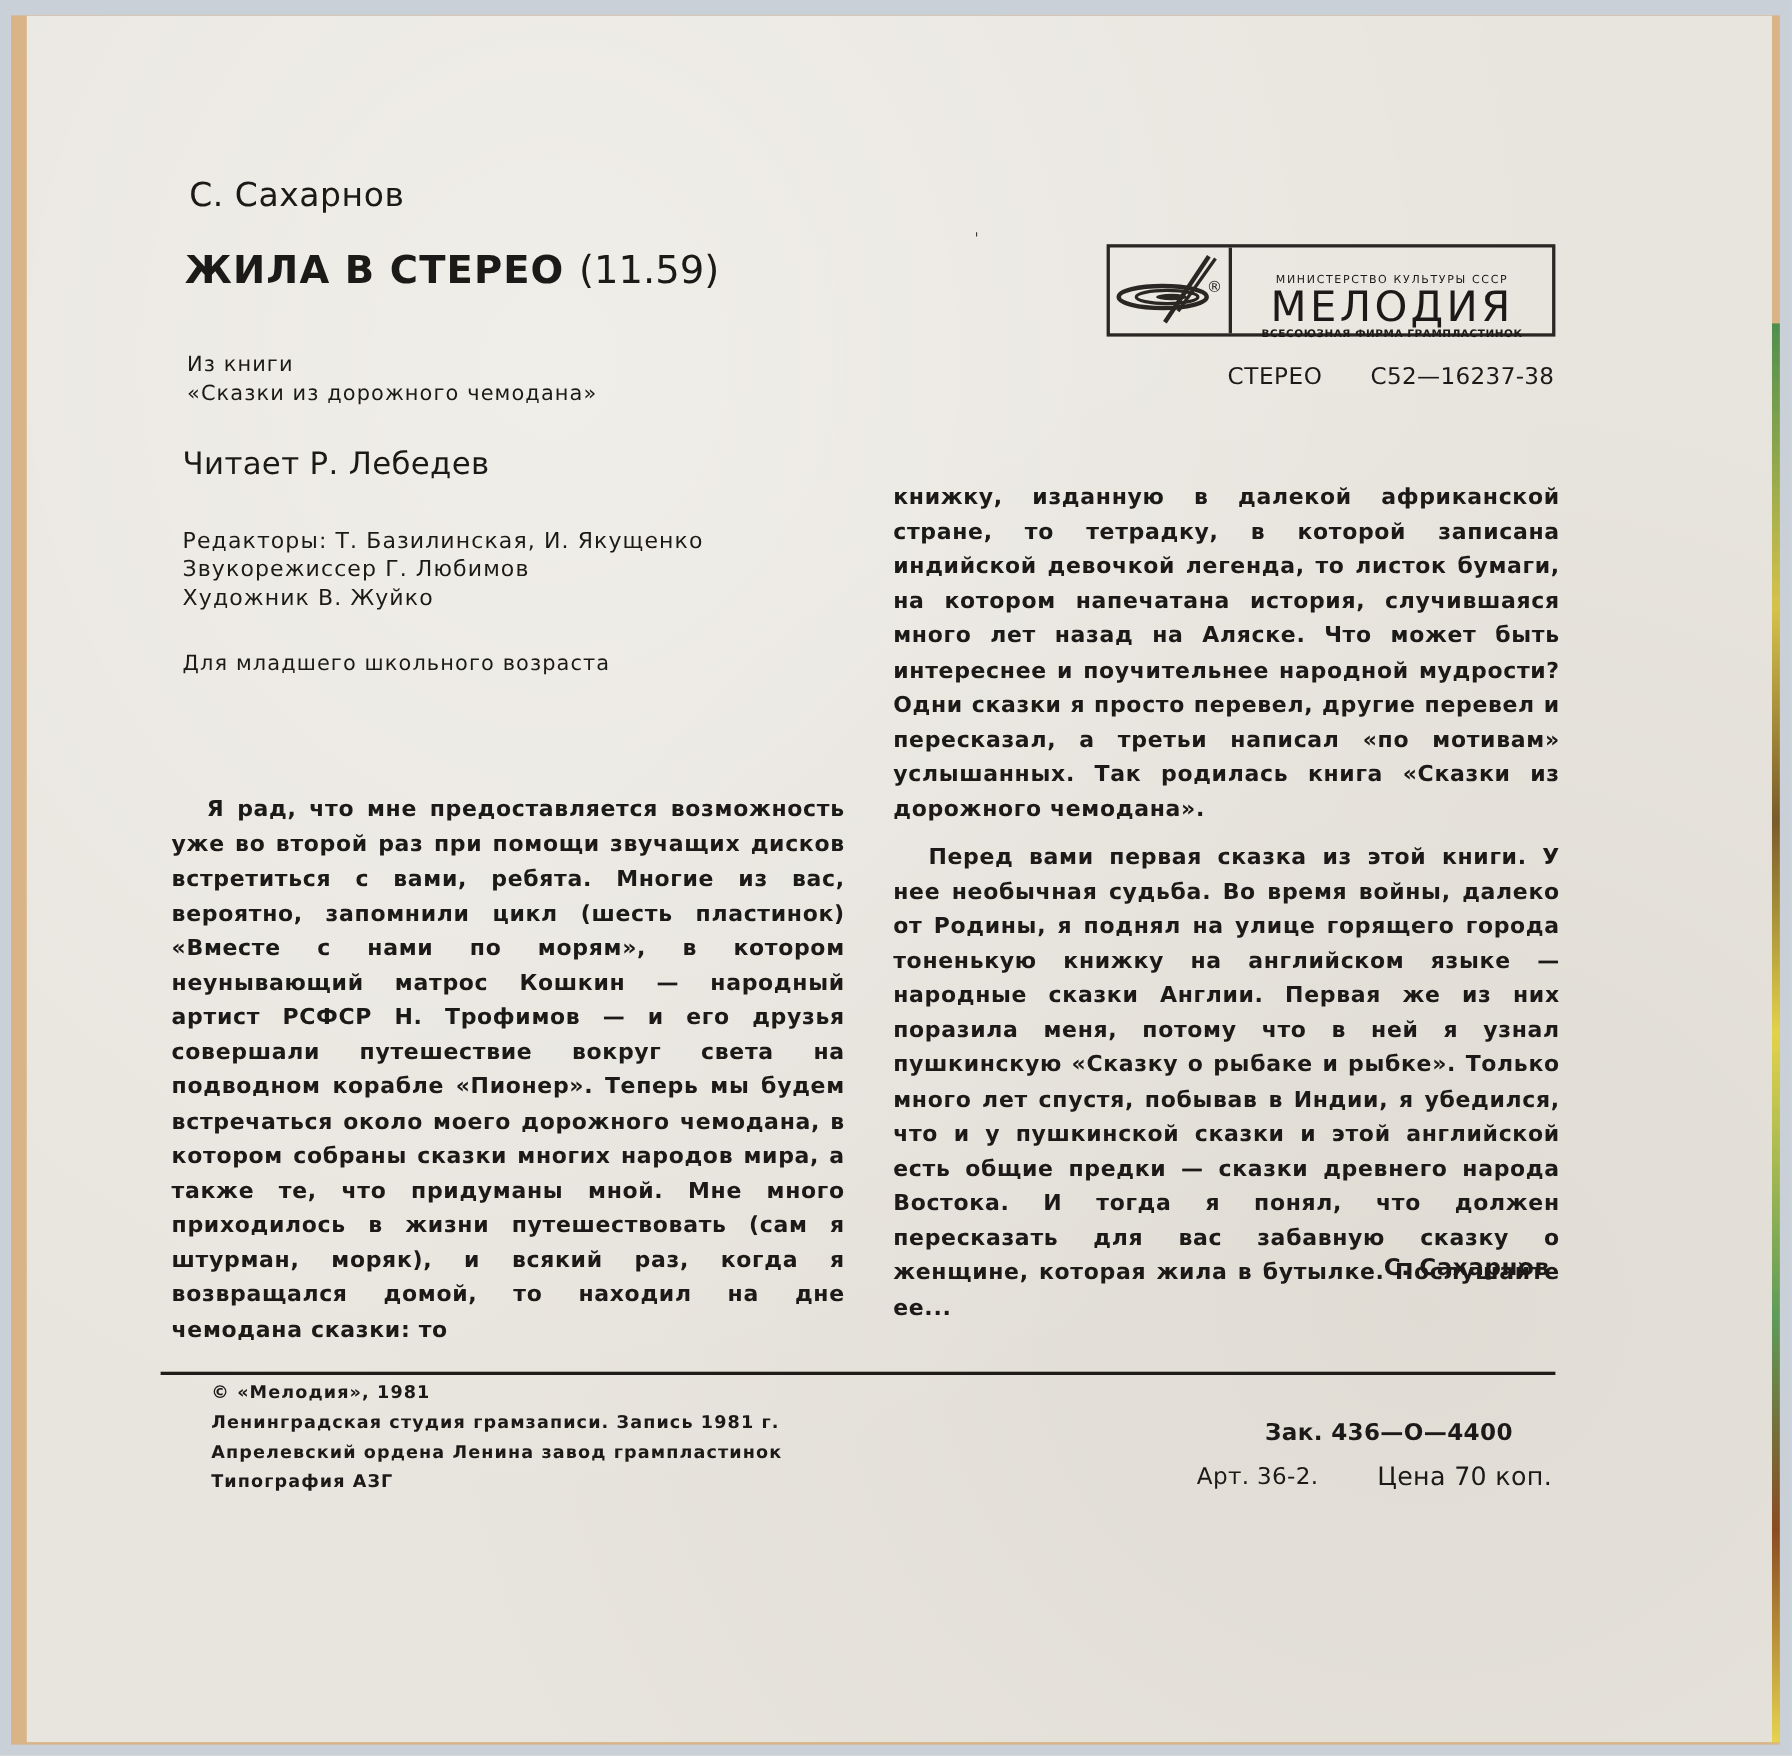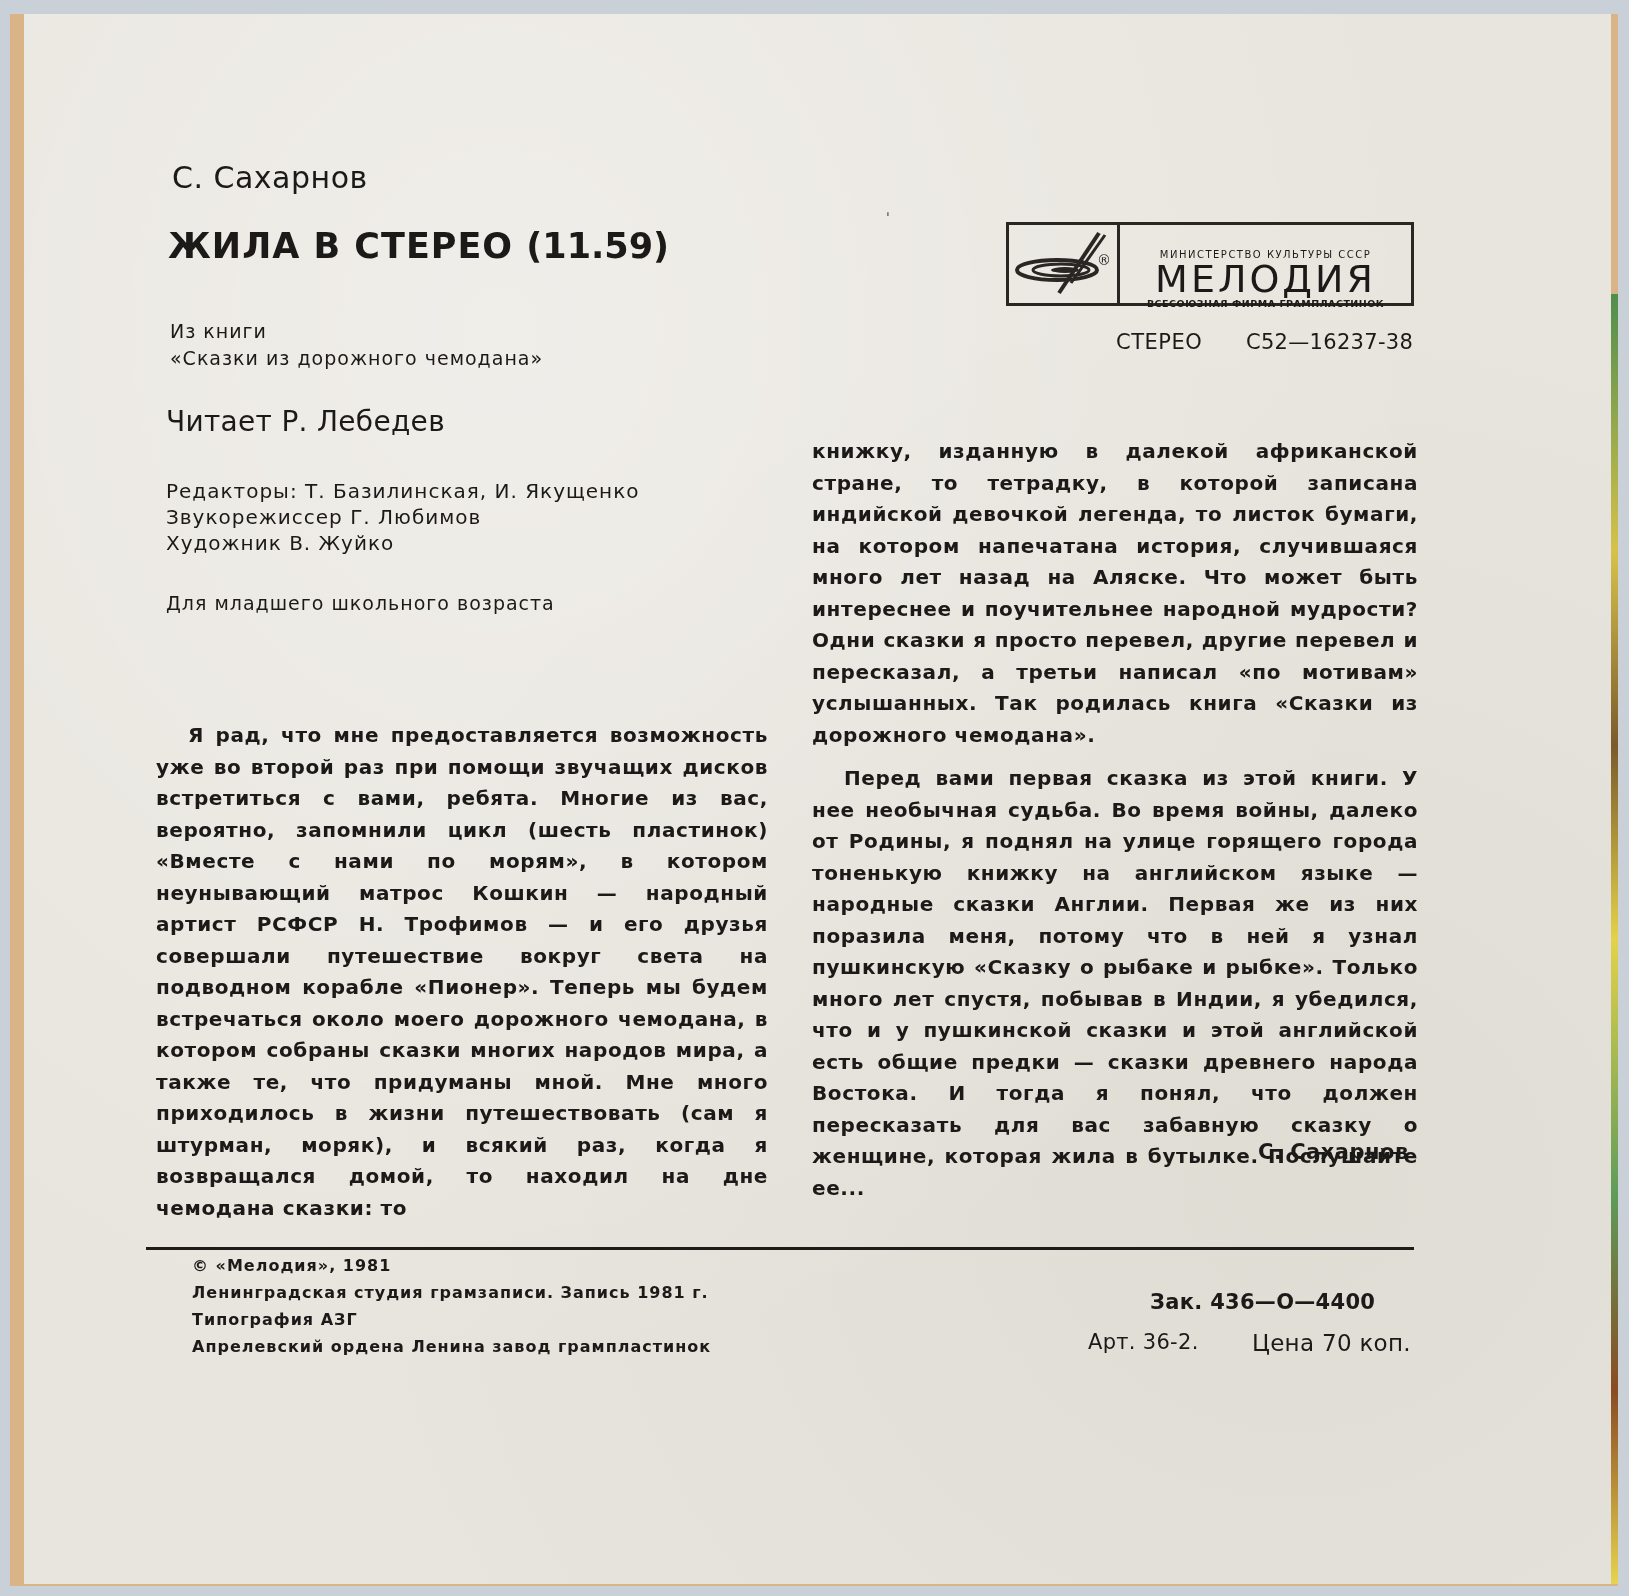--- a/index.html
+++ b/index.html
@@ -22,21 +22,21 @@
     position: absolute; left: 24px; top: 14px; width: 1587px; height: 1570px;
     background: #e8e5de;
     background-image:
       radial-gradient(ellipse at 30% 20%, rgba(255,255,255,0.35), transparent 60%),
       radial-gradient(ellipse at 80% 75%, rgba(200,195,185,0.25), transparent 55%);
     clip-path: polygon(0 0, 100% 0, 100% 100%, 0 100%, 0 43%, 1.9% 46.5%, 2.4% 50%, 1.9% 53.5%, 0 57%);
   }
   .abs { position: absolute; margin: 0; }
   .author { left: 172px; top: 160px; font-size: 30px; letter-spacing: 0.5px; }
   .title { left: 168px; top: 225px; font-size: 35px; font-weight: bold; line-height: 42px; letter-spacing: 1px; }
-  .title .dur { font-weight: bold; letter-spacing: 0; text-align: center; }
+  .title .dur { font-weight: normal; letter-spacing: 0; text-align: center; }
   .from { left: 170px; top: 318px; font-size: 19px; line-height: 27px; letter-spacing: 1px; }
   .reader { left: 166px; top: 405px; font-size: 28px; letter-spacing: 0.3px; }
   .credits { left: 166px; top: 478px; font-size: 20px; line-height: 26px; letter-spacing: 1px; }
   .age { left: 166px; top: 592px; font-size: 19px; letter-spacing: 1px; }
 
   .col {
     position: absolute; font-size: 20px; line-height: 31.5px; font-weight: bold;
     text-align: justify; letter-spacing: 0.6px; margin-top: 32px;
   }
   .col p { margin: 0; }
@@ -130,19 +130,19 @@
   <p class="indent">Перед вами первая сказка из этой книги. У нее необычная судьба. Во время войны, далеко от Родины, я поднял на улице горящего города тоненькую книжку на английском языке — народные сказки Англии. Первая же из них поразила меня, потому что в ней я узнал пушкинскую «Сказку о рыбаке и рыбке». Только много лет спустя, побывав в Индии, я убедился, что и у пушкинской сказки и этой английской есть общие предки — сказки древнего народа Востока. И тогда я понял, что должен пересказать для вас забавную сказку о женщине, которая жила в бутылке. Послушайте ее...</p>
 </div>
 
 <div class="abs signature">С. Сахарнов</div>
 
 <div class="rule"></div>
 
 <div class="abs foot">
   <div>© «Мелодия», 1981</div>
   <div>Ленинградская студия грамзаписи. Запись 1981 г.</div>
+  <div>Апрелевский ордена Ленина завод грампластинок</div>
   <div>Типография АЗГ</div>
-  <div>Апрелевский ордена Ленина завод грампластинок</div>
 </div>
 
 <div class="abs order">Зак. 436—О—4400</div>
 <div class="abs art">Арт. 36-2.</div>
 <div class="abs price">Цена 70 коп.</div>
 
 </body></html>

